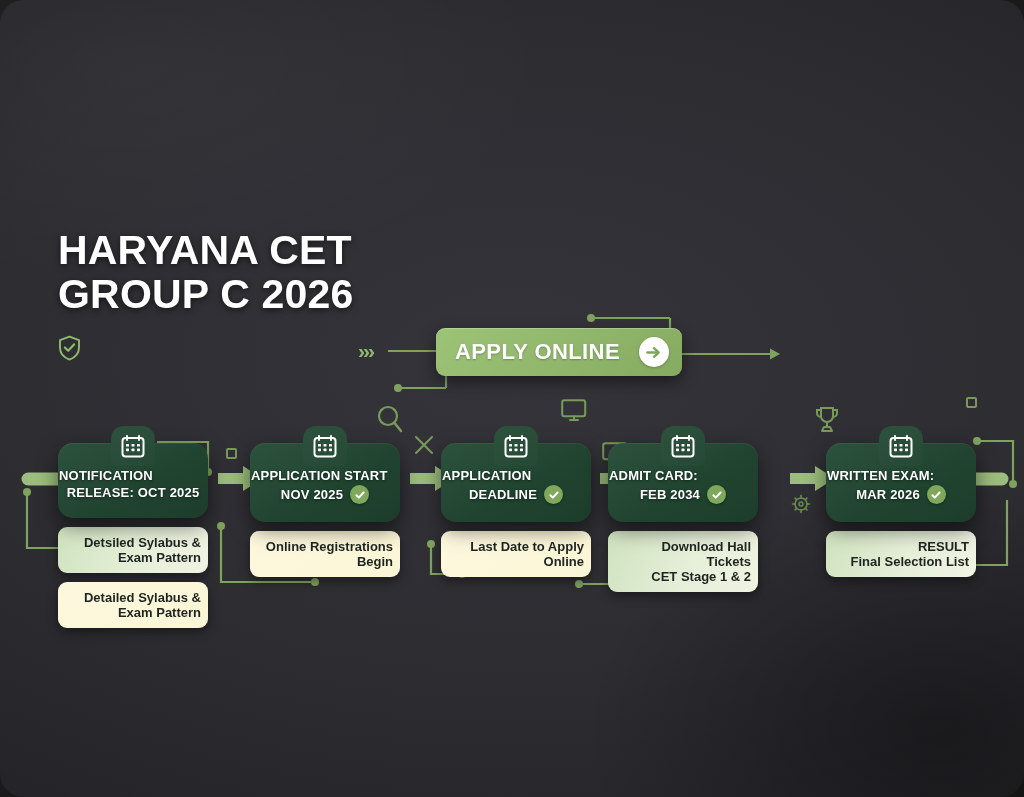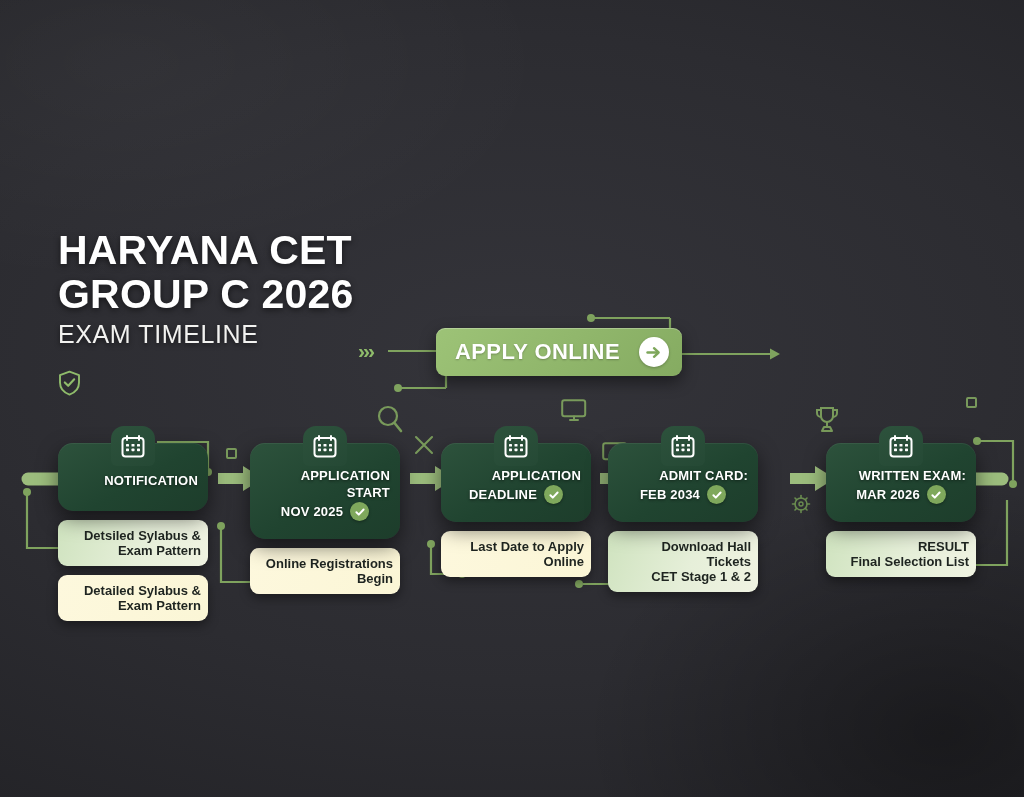--- a/index.html
+++ b/index.html
@@ -6,20 +6,21 @@
   html,body{ background:#1a1a1a; }
   body{
     width:1024px; height:797px;
     font-family:"Liberation Sans", sans-serif;
     overflow:hidden; position:relative;
   }
   #stage{
     position:absolute; inset:0;
     background:
       radial-gradient(120% 90% at 50% 45%, #34343a 0%, #2c2c31 45%, #232327 78%, #1b1b1f 100%);
+    border-radius: 24px;
   }
   #stage::before{
     content:""; position:absolute; inset:0;
     background:
       radial-gradient(60% 40% at 12% 8%, rgba(255,255,255,.035), transparent 70%),
       radial-gradient(50% 45% at 92% 92%, rgba(0,0,0,.35), transparent 70%);
     pointer-events:none;
   }
   .abs{ position:absolute; }
 
@@ -68,22 +69,22 @@
   }
 
   
   #spine{ left:20px; top:472px; width:990px; height:14px; }
 
   .node{ position:absolute; width:150px; }
   .ncard{
     position:relative;
     background:linear-gradient(150deg,#2d523c 0%,#204430 55%,#1d3d2b 100%);
     border-radius:15px;
-    padding:24px 10px 18px;
-    text-align:right;
+    padding:24px 1px 18px;
+    text-align:left;
     box-shadow:0 8px 20px rgba(0,0,0,.5), inset 0 1px 0 rgba(255,255,255,.06);
     min-height:68px;
     display:flex; flex-direction:column; justify-content:center;
   }
   .ncal{
     position:absolute; left:50%; top:-17px; transform:translateX(-50%);
     width:44px;height:40px;
     background:linear-gradient(150deg,#2d523c 0%,#254935 100%);
     border-radius:13px 13px 6px 6px;
     display:flex;align-items:center;justify-content:center;
@@ -131,21 +132,20 @@
   svg{ display:block; overflow:visible; }
 </style>
 </head>
 <body>
 
 <div id="stage">
 
   <div class="abs" id="titleblock">
     <div class="t-line">HARYANA CET</div>
     <div class="t-line">GROUP C 2026</div>
-    <div class="t-sub">EXAM TIMELINE</div>
 
     <div id="vacancy">
       <span>
         <svg width="23" height="26" viewBox="0 0 23 26">
           <path d="M11.5 1.6 L21 5.2 V12.6 C21 18.6 16.9 22.8 11.5 24.6 C6.1 22.8 2 18.6 2 12.6 V5.2 Z" fill="none" stroke="#8fbc6b" stroke-width="1.9" stroke-linejoin="round"></path>
           <path d="M6.8 12.4 L10.2 15.8 L16.2 9.3" fill="none" stroke="#8fbc6b" stroke-width="2.1" stroke-linecap="round" stroke-linejoin="round"></path>
         </svg>
       </span>
     </div>
   </div>
@@ -302,20 +302,23 @@
             <rect x="5" y="9" width="3" height="2.6" rx=".6"></rect>
               <rect x="10.5" y="9" width="3" height="2.6" rx=".6"></rect>
               <rect x="16" y="9" width="3" height="2.6" rx=".6"></rect>
             <rect x="5" y="13.6" width="3" height="2.6" rx=".6"></rect>
               <rect x="10.5" y="13.6" width="3" height="2.6" rx=".6"></rect>
               <rect x="16" y="13.6" width="3" height="2.6" rx=".6"></rect>
           </g>
         </svg>
       </div>
       <div class="ntitle">NOTIFICATION</div>
+      <div class="ndate-row">
+        <span class="ndate">RELEASE: OCT 2025</span>
+      </div>
     </div>
     <div class="cap mint">
       <div>Detsiled Sylabus &amp;</div>
       <div>Exam Pattern</div>
     </div>
     <div class="cap cream">
       <div>Detailed Sylabus &amp;</div>
       <div>Exam Pattern</div>
     </div>
   </div>

